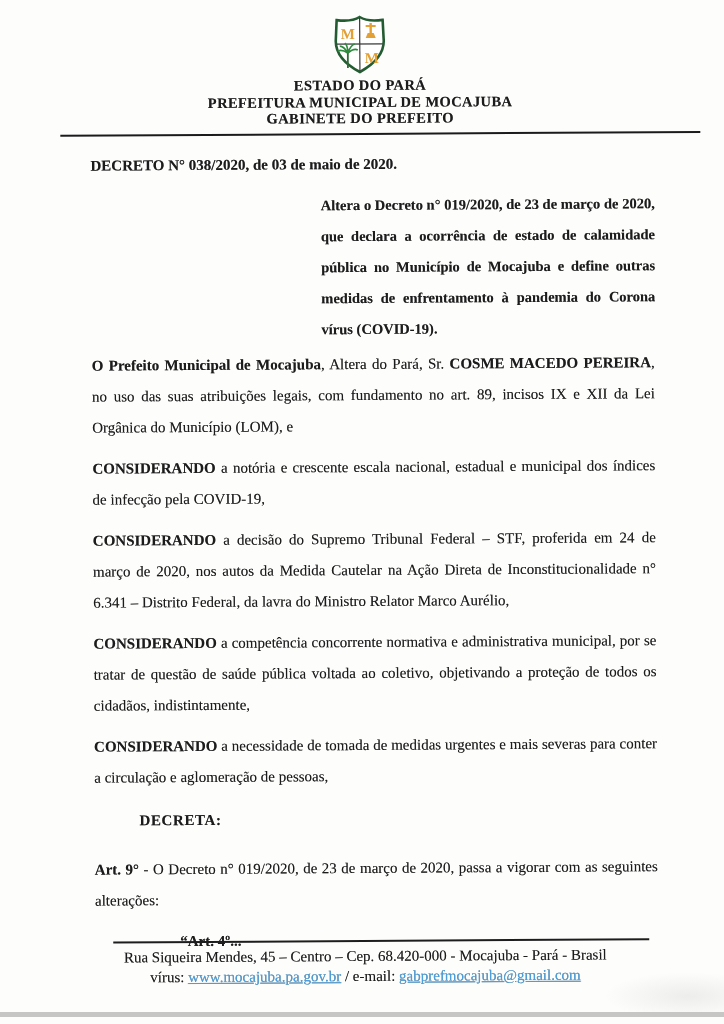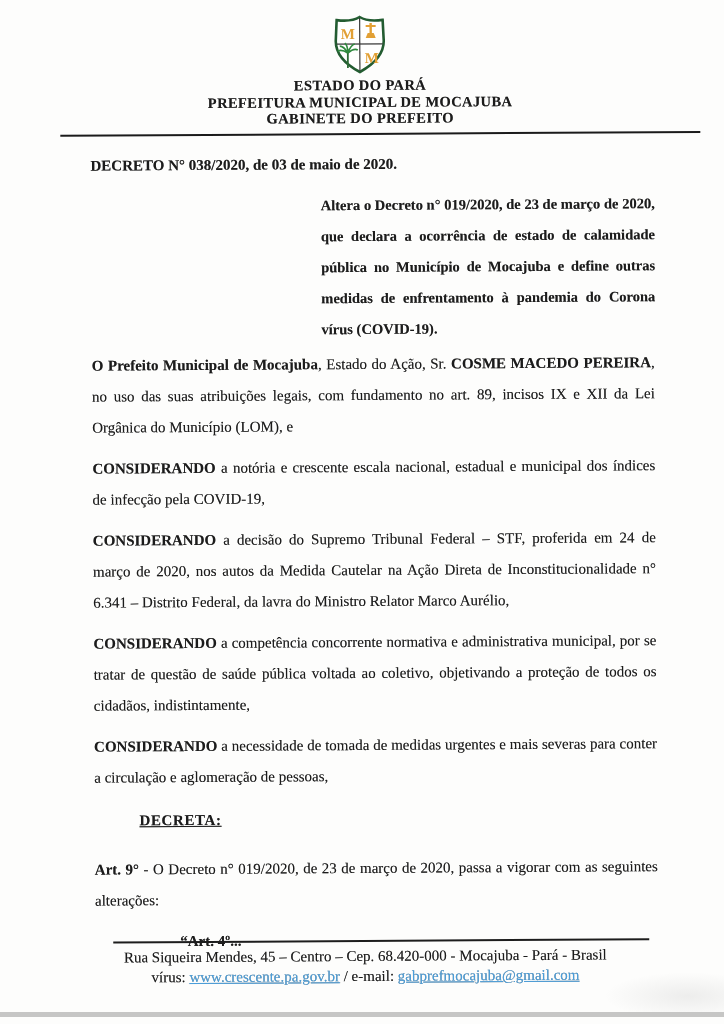--- a/index.html
+++ b/index.html
@@ -43,21 +43,21 @@
     font-weight:bold;
     font-size:14.5px;
     text-align:justify;
   }
   p.para{margin:0 0 10px 0;}
   .b{font-weight:bold;}
   .decreta{
     margin:12px 0 18px 45px;
     font-weight:bold;
   }
-  .decreta span{text-decoration:underline;letter-spacing:0.6px;}
+  .decreta span{letter-spacing:0.6px;}
   .art1{margin:0 0 8px 0;}
   .art4{margin:0 0 0 85px;font-weight:bold;}
   
   .doc-footer{
     position:absolute;left:0;right:0;top:940px;
     font-size:15px;line-height:20.5px;
     text-align:center;
     text-shadow:0 0 0.4px rgba(25,25,25,.5);
   }
   .footer-rule{height:1.6px;background:#1d1d1d;margin:0 78px 4px 110px;}
@@ -111,39 +111,39 @@
       <div class="hline">GABINETE DO PREFEITO</div>
       <div class="header-rule"></div>
     </header>
 
     <main class="doc-body">
 
       <p class="decree-number">DECRETO N° 038/2020, de 03 de maio de 2020.</p>
 
       <div class="summary">Altera o Decreto n° 019/2020, de 23 de março de 2020, que declara a ocorrência de estado de calamidade pública no Município de Mocajuba e define outras medidas de enfrentamento à pandemia do Corona vírus (COVID-19).</div>
 
-      <p class="para"><span class="b">O Prefeito Municipal de Mocajuba</span><span>, Estado do Ação, Sr. </span><span class="b">COSME MACEDO PEREIRA</span><span>, no uso das suas atribuições legais, com fundamento no art. 89, incisos IX e XII da Lei Orgânica do Município (LOM), e</span></p>
+      <p class="para"><span class="b">O Prefeito Municipal de Mocajuba</span><span>, Altera do Pará, Sr. </span><span class="b">COSME MACEDO PEREIRA</span><span>, no uso das suas atribuições legais, com fundamento no art. 89, incisos IX e XII da Lei Orgânica do Município (LOM), e</span></p>
 
       <p class="para"><span class="b">CONSIDERANDO</span><span> a notória e crescente escala nacional, estadual e municipal dos índices de infecção pela COVID-19,</span></p>
 
       <p class="para"><span class="b">CONSIDERANDO</span><span> a decisão do Supremo Tribunal Federal – STF, proferida em 24 de março de 2020, nos autos da Medida Cautelar na Ação Direta de Inconstitucionalidade n° 6.341 – Distrito Federal, da lavra do Ministro Relator Marco Aurélio,</span></p>
 
       <p class="para"><span class="b">CONSIDERANDO</span><span> a competência concorrente normativa e administrativa municipal, por se tratar de questão de saúde pública voltada ao coletivo, objetivando a proteção de todos os cidadãos, indistintamente,</span></p>
 
       <p class="para"><span class="b">CONSIDERANDO</span><span> a necessidade de tomada de medidas urgentes e mais severas para conter a circulação e aglomeração de pessoas,</span></p>
 
       <p class="decreta"><span>DECRETA:</span></p>
 
       <p class="para art1"><span class="b">Art. 9°</span><span> - O Decreto n° 019/2020, de 23 de março de 2020, passa a vigorar com as seguintes alterações:</span></p>
 
       <p class="art4">“Art. 4º...</p>
     </main>
 
     <footer class="doc-footer">
       <div class="footer-rule"></div>
       <div>Rua Siqueira Mendes, 45 – Centro – Cep. 68.420-000 - Mocajuba - Pará - Brasil</div>
-      <div><span>vírus: </span><span class="link">www.crescente.pa.gov.br</span><span> / e-mail: </span><span class="link">gabprefmocajuba@gmail.com</span></div>
+      <div><span>vírus: </span><span class="link">www.mocajuba.pa.gov.br</span><span> / e-mail: </span><span class="link">gabprefmocajuba@gmail.com</span></div>
     </footer>
   </div>
 
   <div class="scan-smudge"></div>
   <div class="scan-band"></div>
 </div>
 
 </body></html>

